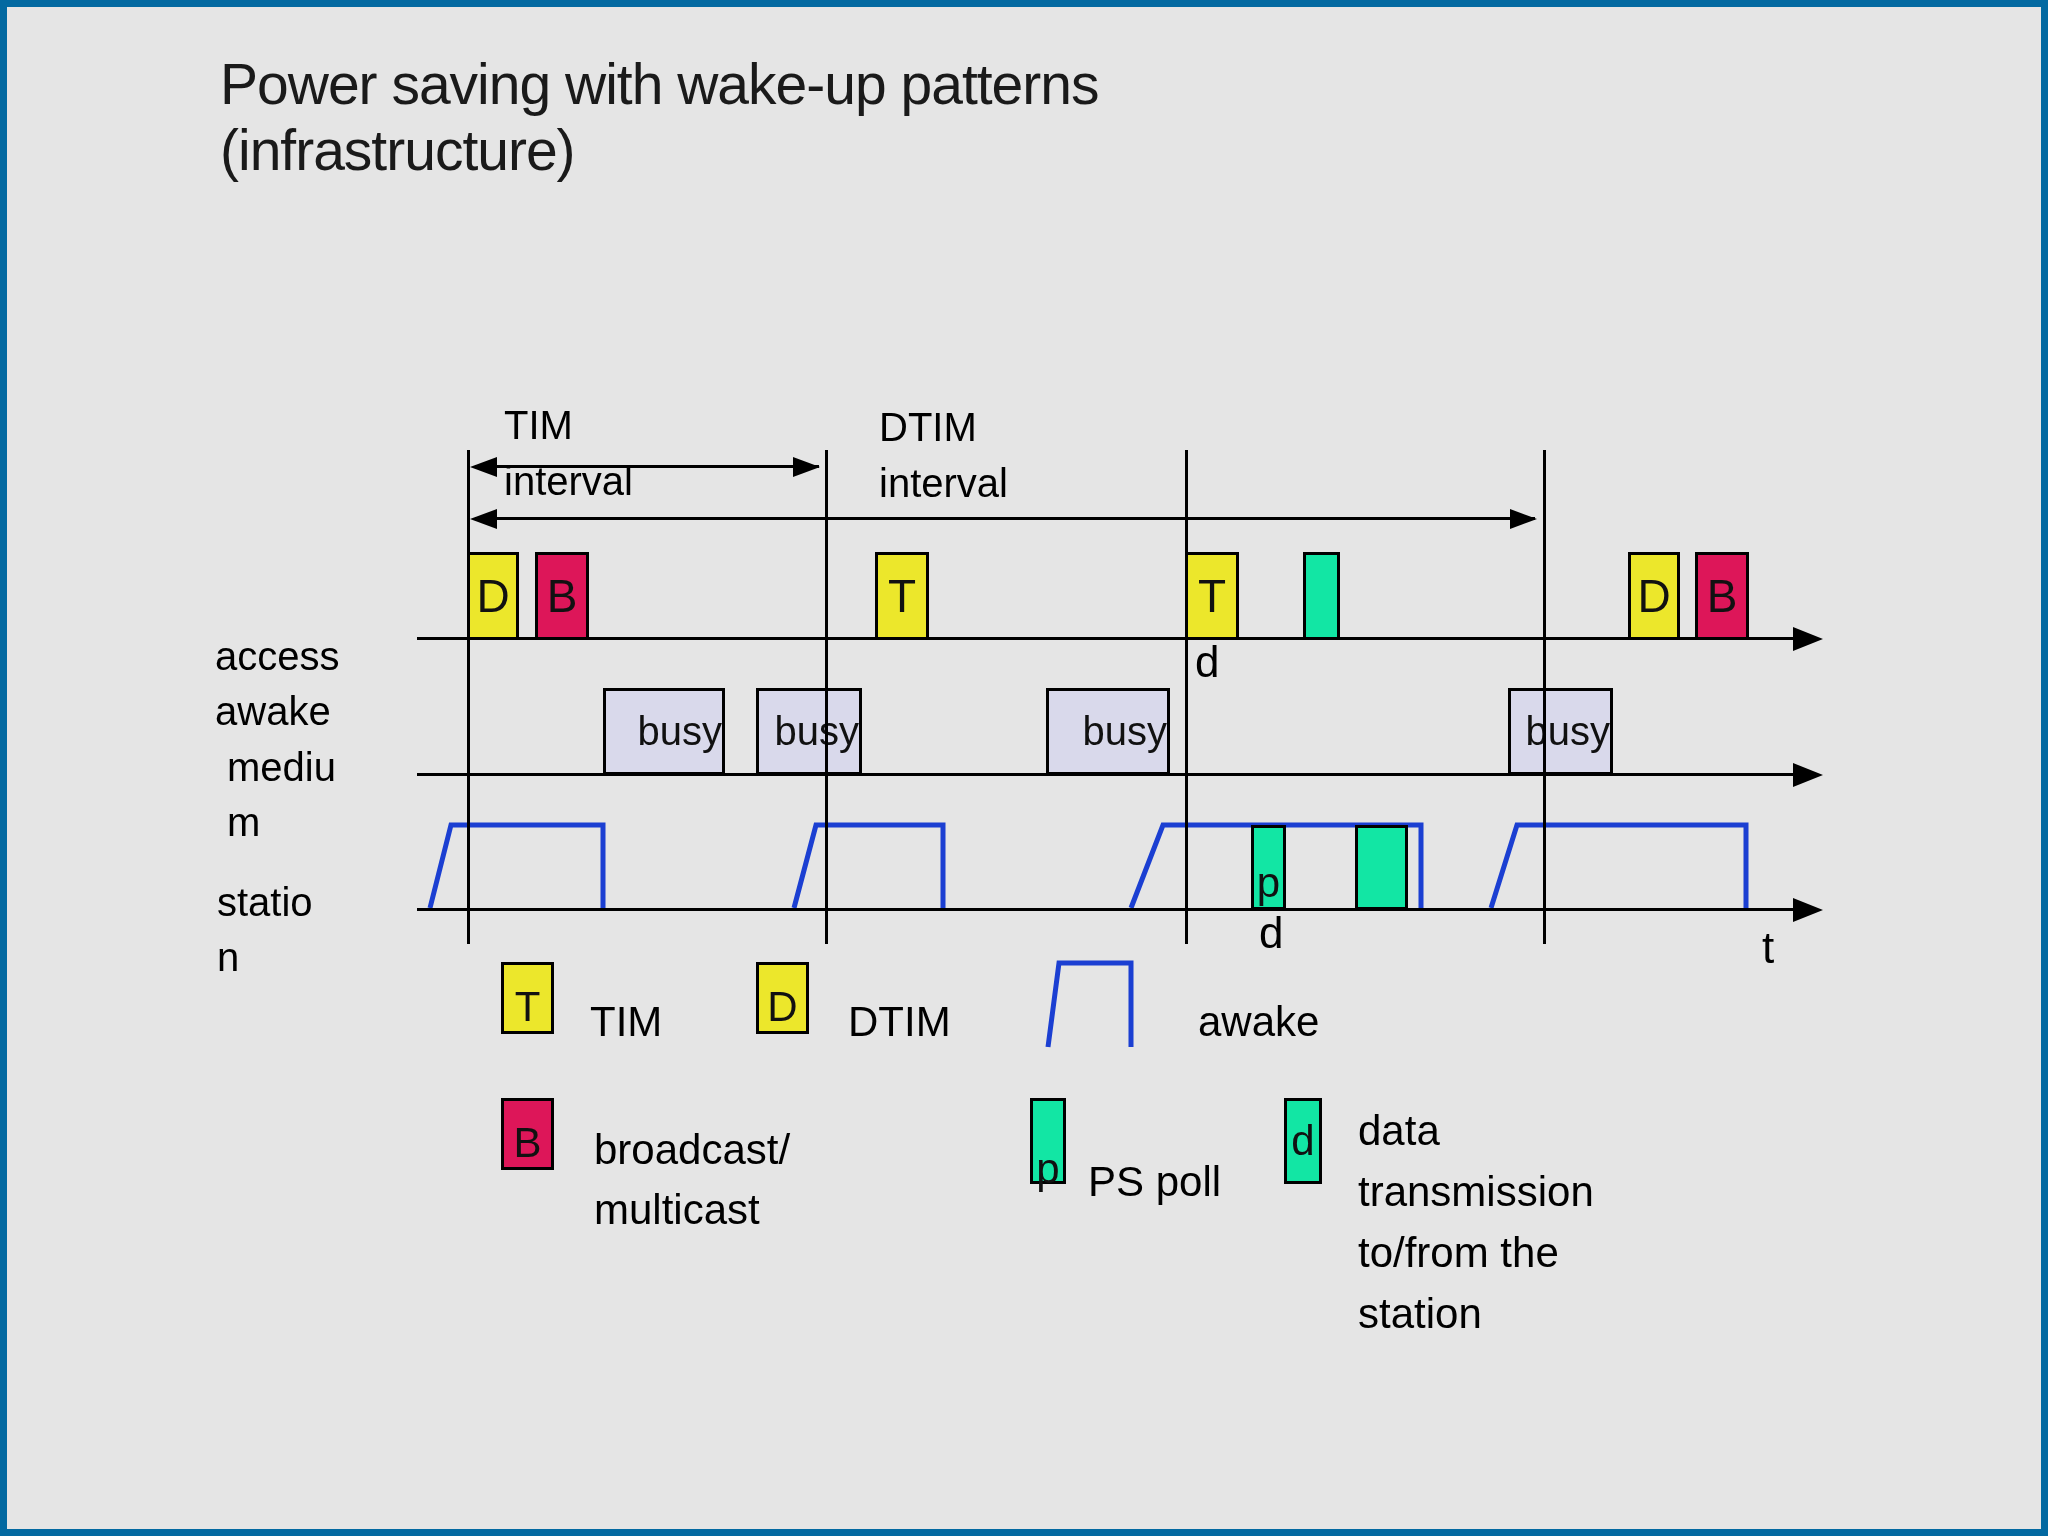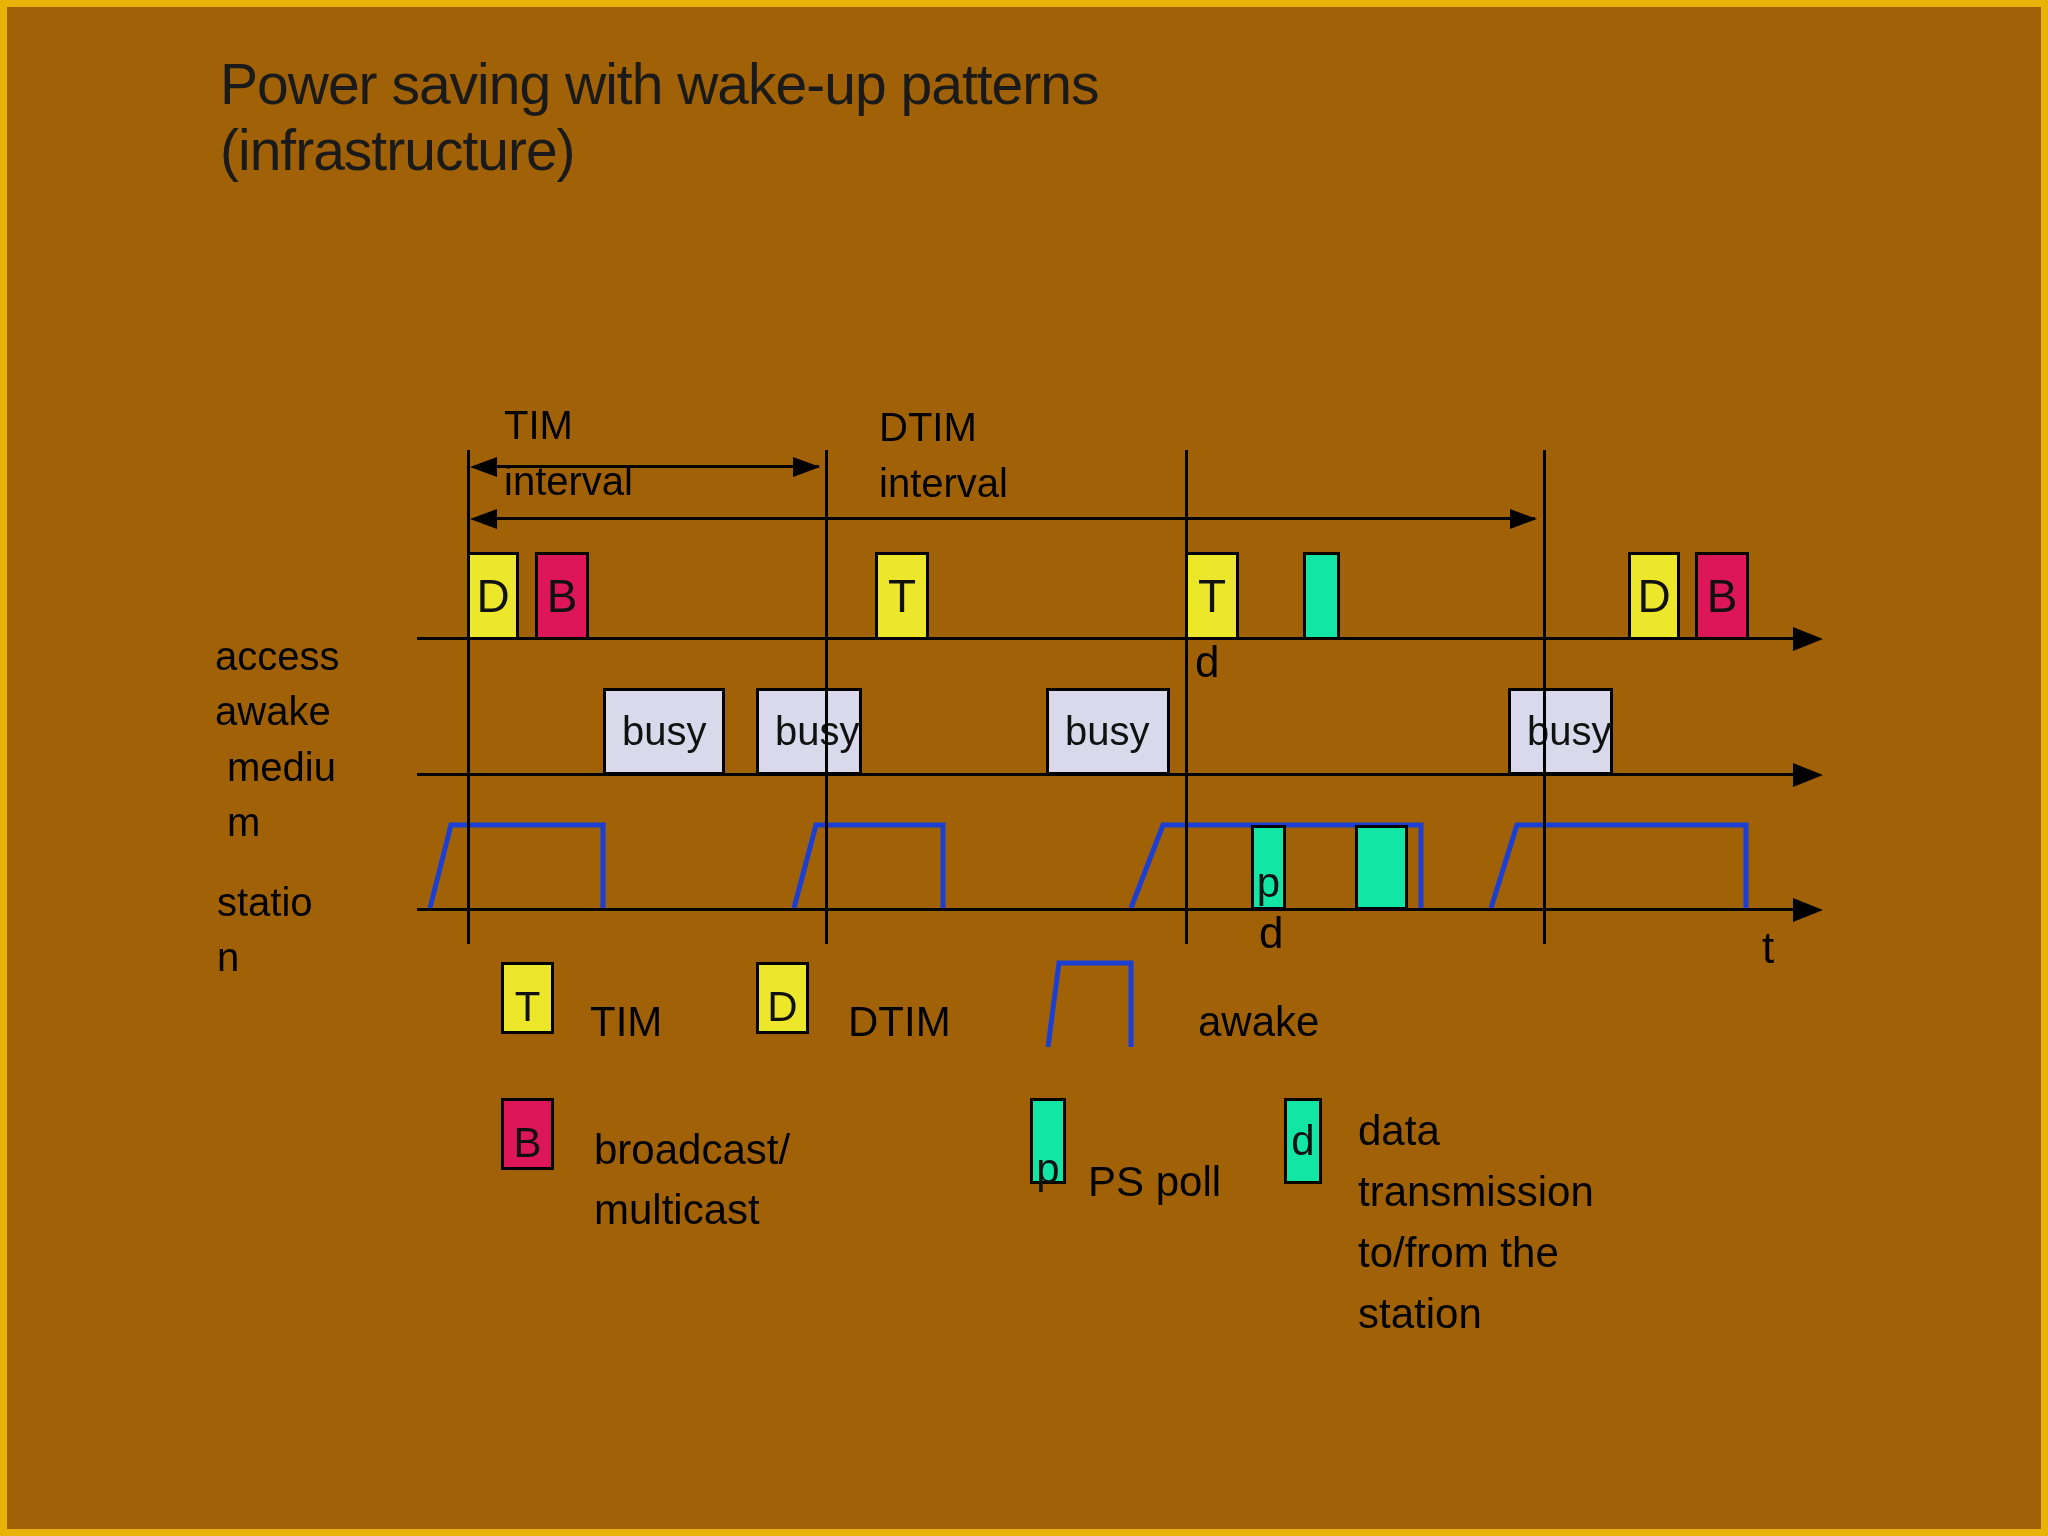--- a/index.html
+++ b/index.html
@@ -1,18 +1,18 @@
 <!DOCTYPE html>
 <html style="--yellow: #ece72b; --crimson: #dd1659; --green: #12e6a4; --busy: #d9d9eb; --blue: #1b3fd2;"><head>
 <meta charset="utf-8">
 <style>
   html,body{margin:0;padding:0;background:#fff;}
   body{width:2048px;height:1536px;font-family:"Liberation Sans",sans-serif;}
-  .slide{position:absolute;left:0;top:0;width:2048px;height:1536px;background:#a16207;
-         border:7px solid #eab308;box-sizing:border-box;overflow:hidden;color:#141414;}
+  .slide{position:absolute;left:0;top:0;width:2048px;height:1536px;background:#e5e5e5;
+         border:7px solid #0369a1;box-sizing:border-box;overflow:hidden;color:#141414;}
   .abs{position:absolute;}
   
   .title{left:213px;top:44px;font-size:57px;line-height:66px;letter-spacing:-1px;color:#1a1a1a;}
   
   .lbl{font-size:40px;line-height:55px;color:#000;}
   .lbl2{font-size:42px;line-height:61px;color:#000;}
   
   .hline{height:3px;background:#000;z-index:1;}
   .vline{width:3px;background:#000;top:443px;height:494px;z-index:3;}
   .arrow-r{width:0;height:0;border-top:12px solid transparent;border-bottom:12px solid transparent;
@@ -22,21 +22,21 @@
   .ah-r{width:0;height:0;border-top:10px solid transparent;border-bottom:10px solid transparent;
         border-left:27px solid #000;z-index:1;}
   
   .box{border:3px solid #000;box-sizing:border-box;display:flex;align-items:center;
        justify-content:center;font-size:46px;color:#111;z-index:2;}
   .box.bottom{align-items:flex-end;}
   .yellow{background:var(--yellow,#ece72b);}
   .crimson{background:var(--crimson,#dd1659);}
   .green{background:var(--green,#12e6a4);}
   .busybox{background:var(--busy,#d9d9eb);border:3px solid #000;box-sizing:border-box;
-           display:flex;align-items:center;justify-content:flex-start;z-index:2;padding-left:16px;}
+           display:flex;align-items:center;justify-content:flex-end;z-index:2;}
   .busybox span{font-size:40px;color:#111;position:relative;z-index:4;}
   .wave{position:absolute;left:0;top:0;z-index:1;}
   .wave path{fill:none;stroke:var(--blue,#1b3fd2);stroke-width:5;}
   .marker{font-size:44px;color:#000;z-index:4;}
 </style>
 </head>
 <body>
 
 <div class="slide">
 

